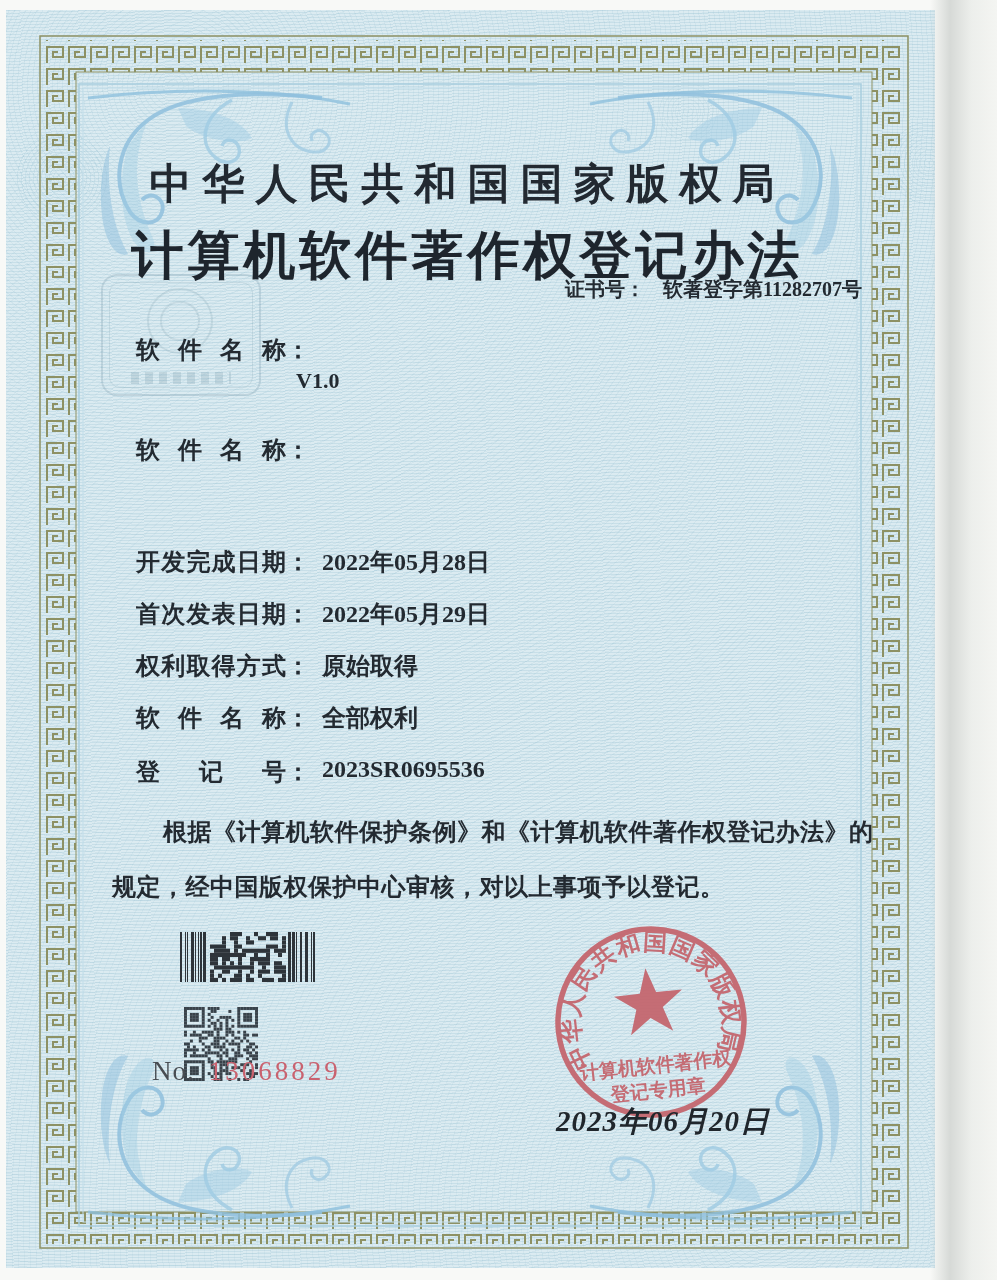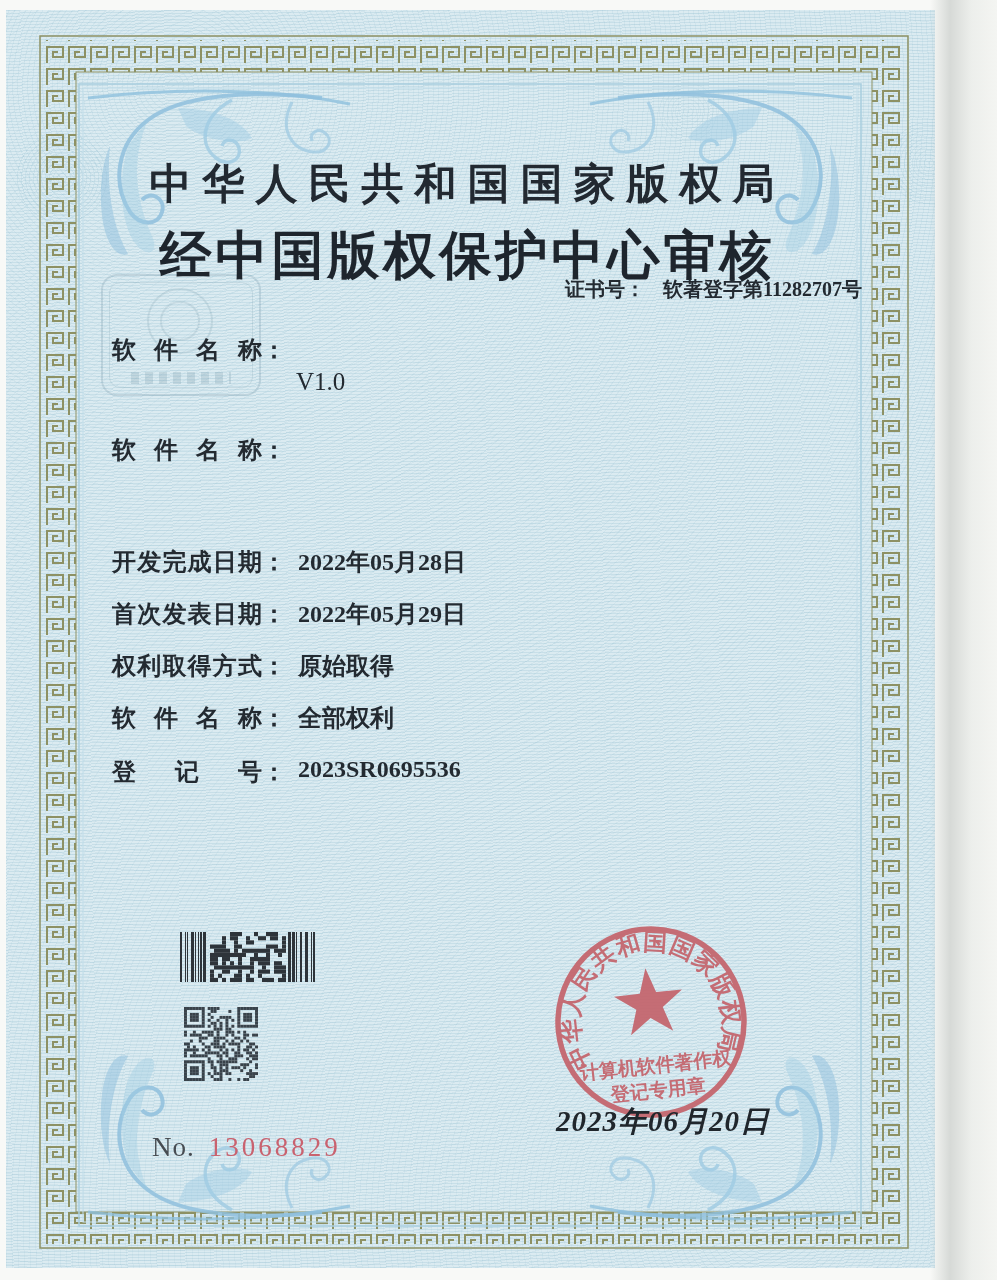--- a/index.html
+++ b/index.html
@@ -18,27 +18,27 @@
   .edge-right{left:930px;top:0;width:67px;height:1280px;
        background:linear-gradient(90deg, rgba(190,196,192,0) 0%, rgba(168,174,170,.42) 30%, rgba(236,238,235,.95) 62%, #f4f5f2 100%);}
   .svglayer{left:0;top:0;width:997px;height:1280px;}
   
   .authority{left:0;top:156px;width:935px;text-align:center;font-size:42px;font-weight:700;
              letter-spacing:11px;color:#222931;}
   .cert-title{left:0;top:221px;width:935px;text-align:center;font-size:52px;font-weight:700;
               letter-spacing:4px;color:#1e252d;}
   .certno{left:565px;top:276px;font-size:20px;font-weight:700;white-space:nowrap;}
   .certno .gap{display:inline-block;width:18px;}
-  .frow{display:flex;align-items:flex-start;font-size:24px;font-weight:700;white-space:nowrap;}
+  .frow{display:flex;align-items:flex-start;font-size:24px;font-weight:700;white-space:nowrap;margin-left:24px;}
   .lab{display:inline-block;width:150px;text-align:justify;text-align-last:justify;}
   .colon{display:inline-block;}
   .val{display:inline-block;margin-left:12px;}
-  .val2{left:296px;font-size:25px;font-weight:400;}
+  .val2{left:296px;font-size:22px;font-weight:700;}
   .statement{font-size:24px;font-weight:700;letter-spacing:.5px;white-space:nowrap;}
-  .serial{left:152px;top:1132px;font-size:27px;white-space:nowrap;}
+  .serial{left:152px;top:1056px;font-size:27px;white-space:nowrap;}
   .serial .no{color:#474c52;letter-spacing:1px;}
   .serial .num{color:#c9626f;letter-spacing:3px;margin-left:14px;}
   .issue-date{left:556px;top:1102px;font-size:29px;font-weight:700;letter-spacing:1px;color:#20262c;font-style:italic;}
   
   .emboss{left:101px;top:274px;width:156px;height:118px;border:2px solid rgba(125,158,173,.38);
           border-radius:16px;opacity:.75;}
   .emboss .in{position:absolute;left:6px;top:6px;right:6px;bottom:6px;border:1px solid rgba(125,158,173,.30);border-radius:11px;}
   .emboss .c1{position:absolute;left:44px;top:12px;width:62px;height:62px;border:2px solid rgba(125,158,173,.30);border-radius:50%;}
   .emboss .c2{position:absolute;left:57px;top:25px;width:36px;height:36px;border:2px solid rgba(125,158,173,.28);border-radius:50%;}
   .emboss .dots{position:absolute;left:28px;bottom:10px;width:100px;height:12px;
@@ -553,21 +553,21 @@
   </svg>
 
   <div class="abs emboss">
     <div class="in"></div>
       <div class="c1"></div>
       <div class="c2"></div>
       <div class="dots"></div>
   </div>
 
   <div class="abs authority">中华人民共和国国家版权局</div>
-  <div class="abs cert-title">经中国版权保护中心审核</div>
+  <div class="abs cert-title">计算机软件著作权登记办法</div>
   <div class="abs certno">
     <span>证书号：</span><span class="gap"></span><span>软著登字第11282707号</span>
   </div>
 
   <div class="abs frow" style="left:112px;top:334px">
     <span class="lab">软件名称</span>
       <span class="colon">：</span>
   </div>
   <div class="abs val2" style="top:368px">V1.0</div>
 
@@ -599,20 +599,22 @@
       <span class="colon">：</span>
     <span class="val">全部权利</span>
   </div>
 
   <div class="abs frow" style="left:112px;top:756px">
     <span class="lab">登记号</span>
       <span class="colon">：</span>
     <span class="val">2023SR0695536</span>
   </div>
 
+  <div class="abs statement" style="left:163px;top:816px">根据《计算机软件保护条例》和《计算机软件著作权登记办法》的</div>
+  <div class="abs statement" style="left:112px;top:871px">规定，经中国版权保护中心审核，对以上事项予以登记。</div>
 
   <div class="abs serial">
     <span class="no">No.</span><span class="num">13068829</span>
   </div>
   <div class="abs issue-date">2023年06月20日</div>
 
   <div class="abs edge-right"></div>
 </div>
 
 </body></html>

